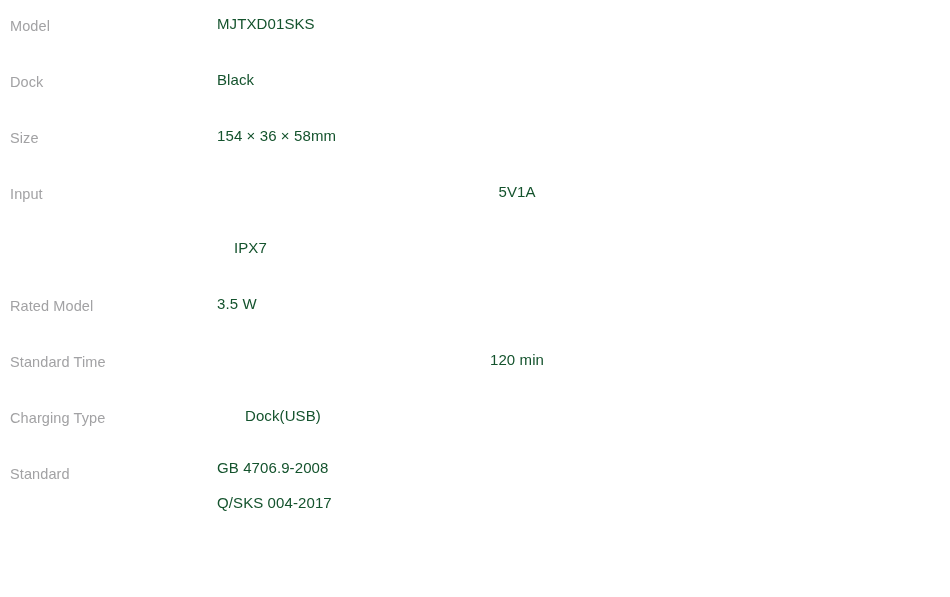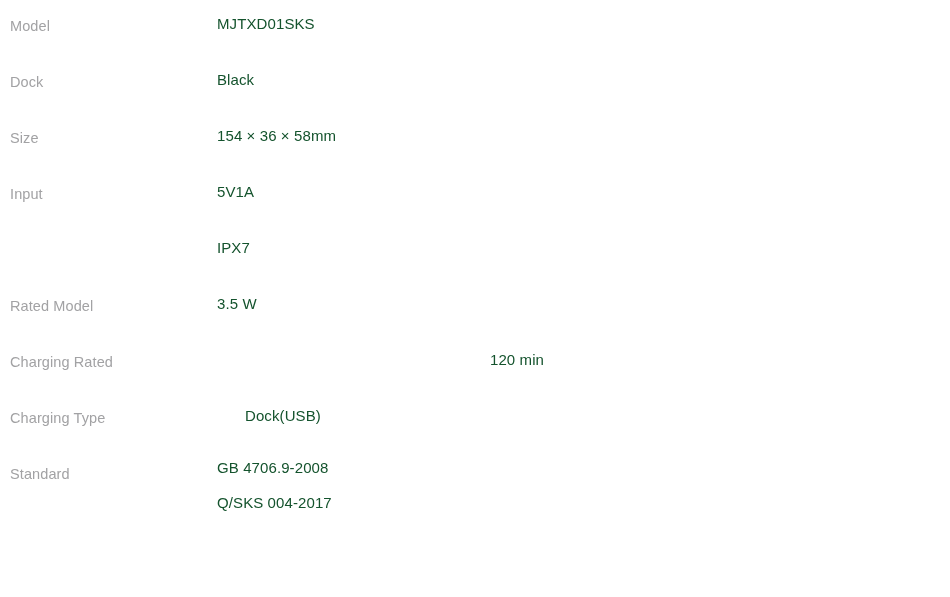--- a/index.html
+++ b/index.html
@@ -80,39 +80,39 @@
   <div class="spec-row">
     <div class="spec-label" style="top:19px;">Size</div>
     <div class="spec-value-block" style="top:16px;">
       <div class="spec-value-line" style="line-height:1;">154 × 36 × 58mm</div>
     </div>
   </div>
 
   <div class="spec-row">
     <div class="spec-label" style="top:19px;">Input</div>
     <div class="spec-value-block" style="top:16px;">
-      <div class="spec-value-line" style="line-height:1;">5V1A</div>
+      <div class="spec-value-line" style="line-height:1;text-align:center;">5V1A</div>
     </div>
   </div>
 
   <div class="spec-row">
     <div class="spec-value-block" style="top:16px;">
-      <div class="spec-value-line" style="line-height:1;">IPX7</div>
+      <div class="spec-value-line" style="line-height:1;margin-left:17px;">IPX7</div>
     </div>
   </div>
 
   <div class="spec-row">
     <div class="spec-label" style="top:19px;">Rated Model</div>
     <div class="spec-value-block" style="top:16px;">
       <div class="spec-value-line" style="line-height:1;">3.5 W</div>
     </div>
   </div>
 
   <div class="spec-row">
-    <div class="spec-label" style="top:19px;">Charging Rated</div>
+    <div class="spec-label" style="top:19px;">Standard Time</div>
     <div class="spec-value-block" style="top:16px;text-align:center;">
       <div class="spec-value-line" style="line-height:1;">120 min</div>
     </div>
   </div>
 
   <div class="spec-row">
     <div class="spec-label" style="top:19px;">Charging Type</div>
     <div class="spec-value-block" style="top:16px;">
       <div class="spec-value-line" style="line-height:1;margin-left:28px;">Dock(USB)</div>
     </div>

